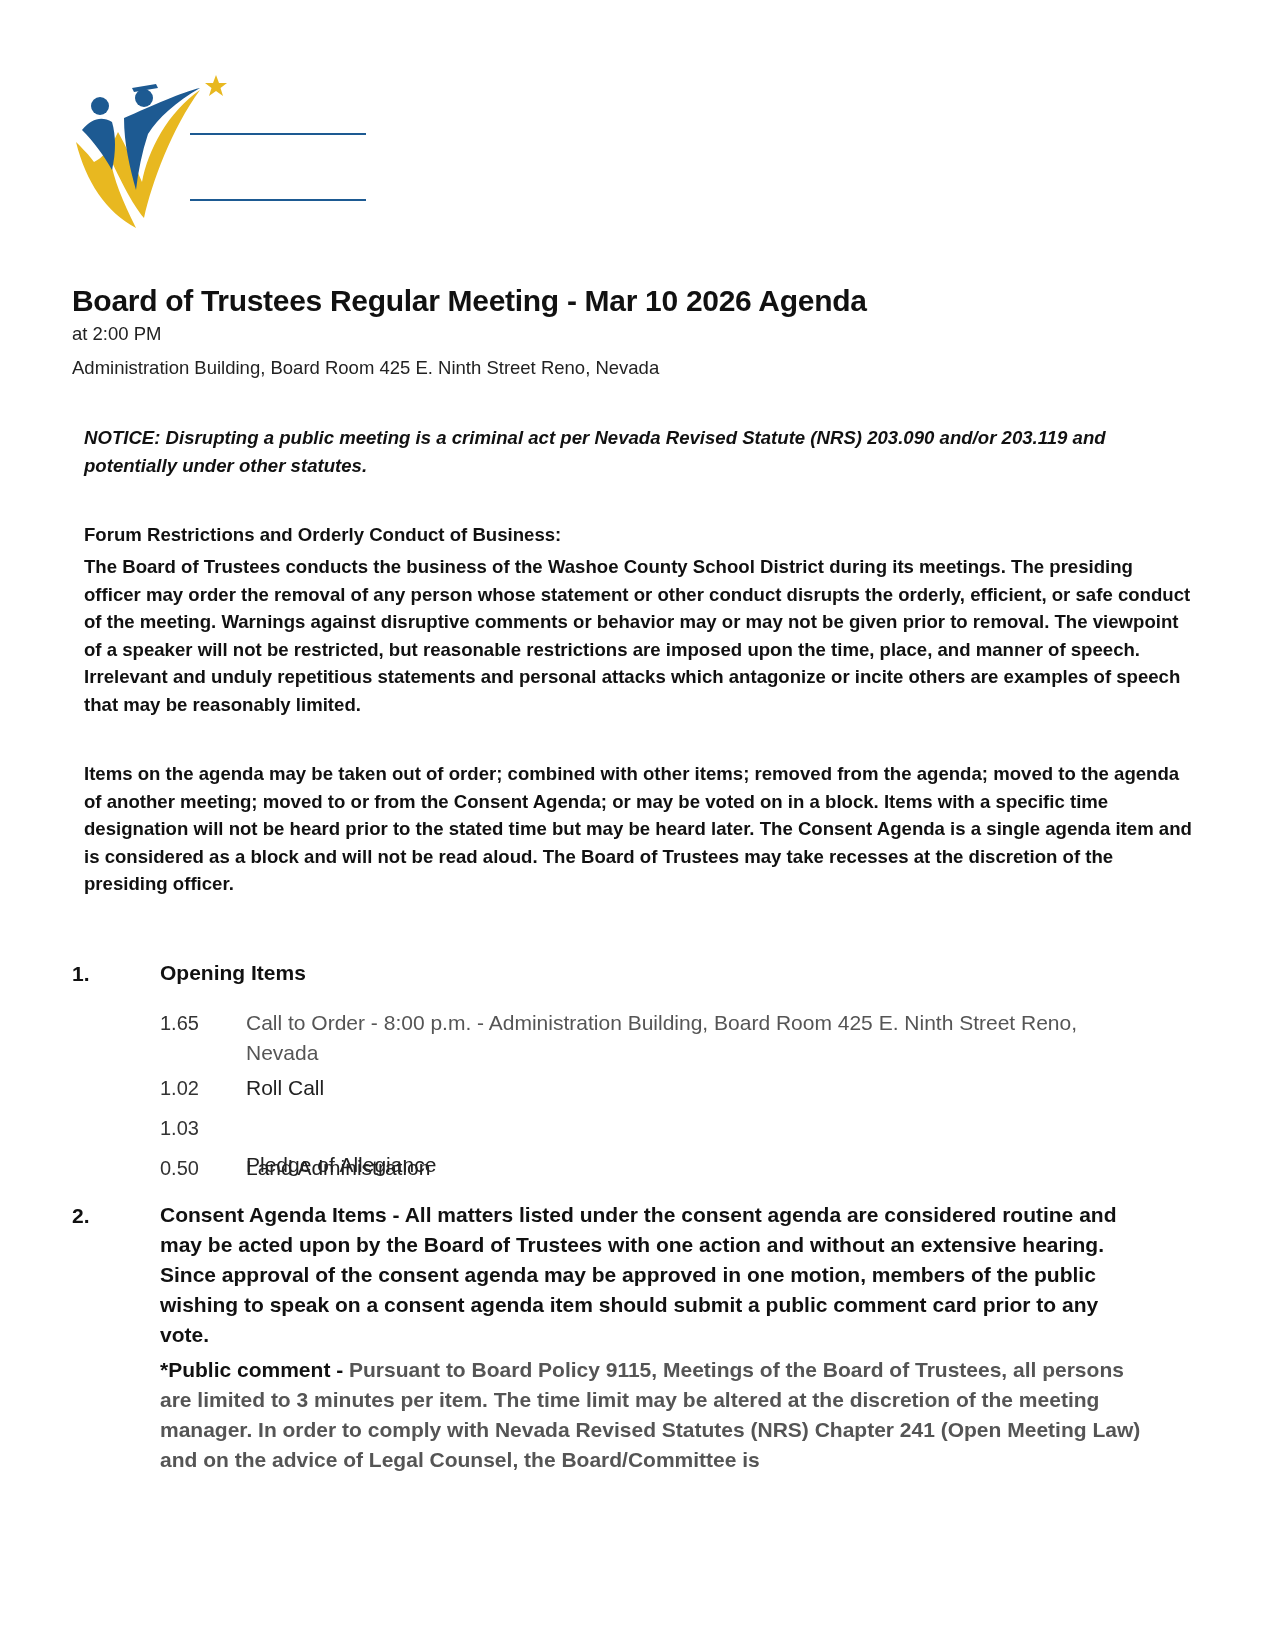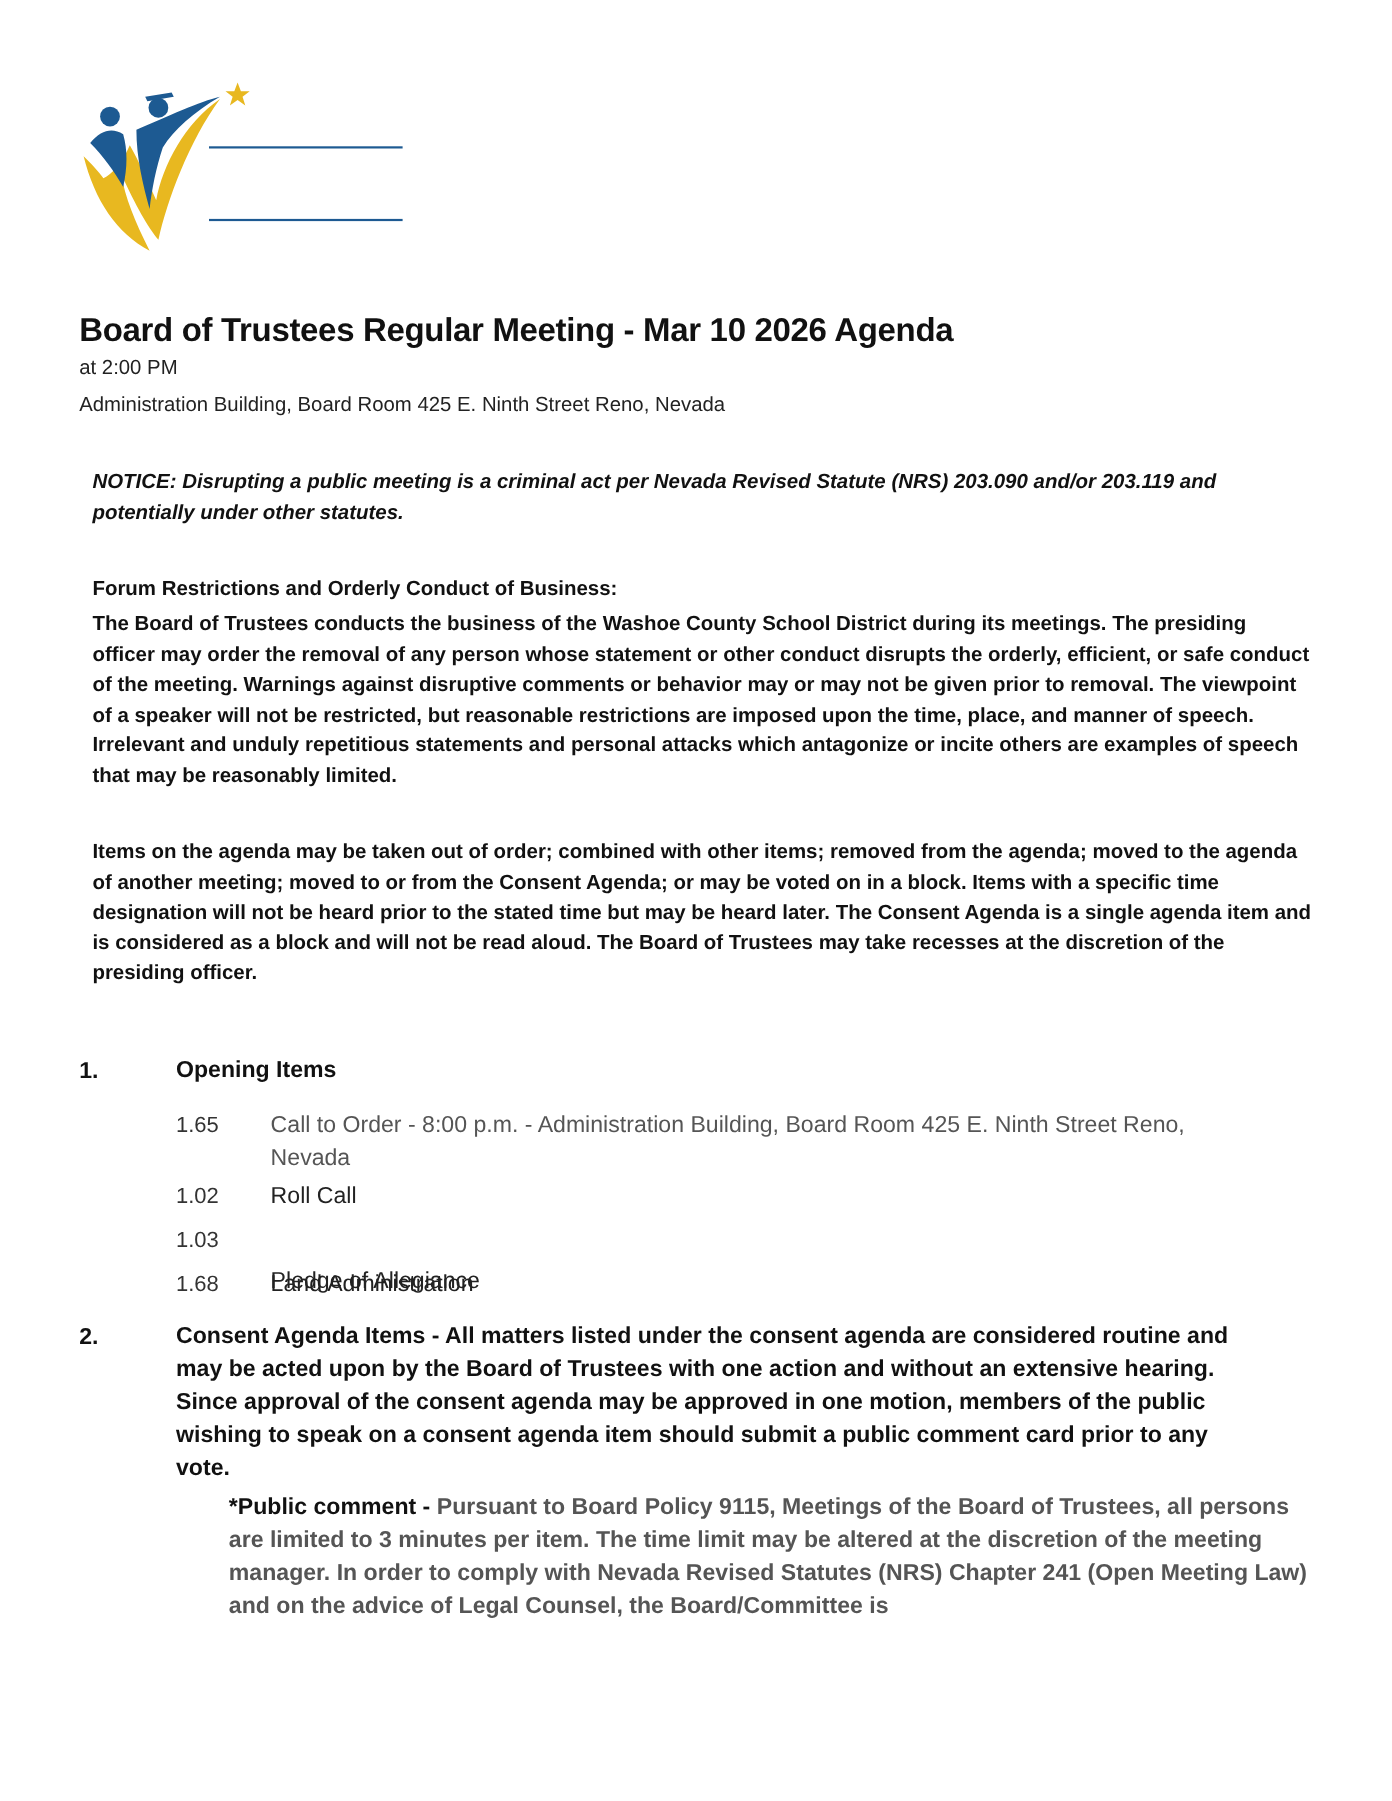--- a/index.html
+++ b/index.html
@@ -62,24 +62,24 @@
   </div>
   <div>
     <div class="item-num" style="top:1077px;">1.02</div>
     <div class="item-text" style="top:1073px;">Roll Call</div>
   </div>
   <div>
     <div class="item-num" style="top:1117px;">1.03</div>
     <div class="item-text" style="top:1150px;">Pledge of Allegiance</div>
   </div>
   <div>
-    <div class="item-num" style="top:1157px;">1.68</div>
+    <div class="item-num" style="top:1157px;">0.50</div>
     <div class="item-text" style="top:1153px;">Land Administration</div>
   </div>
 </div>
 
 <div>
   <div class="sec-num" style="top:1204px;">2.</div>
   <div class="sec-title" style="top:1200px;">Consent Agenda Items - All matters listed under the consent agenda are considered routine and may be acted upon by the Board of Trustees with one action and without an extensive hearing. Since approval of the consent agenda may be approved in one motion, members of the public wishing to speak on a consent agenda item should submit a public comment card prior to any vote.</div>
-  <div class="pc" style="top:1355px;margin-left:48px;">
+  <div class="pc" style="top:1355px;">
     <span class="lbl">*Public comment - </span><span>Pursuant to Board Policy 9115, Meetings of the Board of Trustees, all persons are limited to 3 minutes per item. The time limit may be altered at the discretion of the meeting manager. In order to comply with Nevada Revised Statutes (NRS) Chapter 241 (Open Meeting Law) and on the advice of Legal Counsel, the Board/Committee is</span>
   </div>
 </div>
 
 </body></html>

